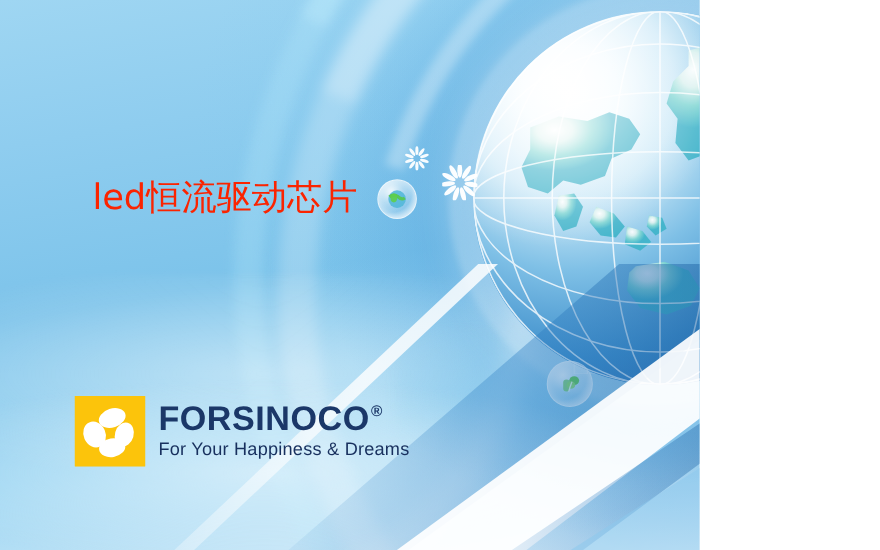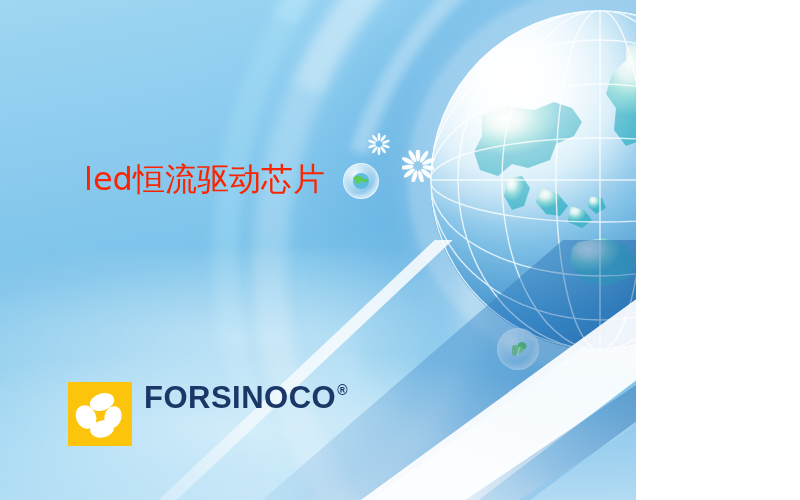--- a/index.html
+++ b/index.html
@@ -150,23 +150,23 @@
     white-space: nowrap;
     font-family: "DejaVu Sans", "Liberation Sans", sans-serif;
   }
   .headline-line.l1 { letter-spacing: 0px; }
   .headline-line.l2 { margin-top: 28px; padding-left: 14px; letter-spacing: 2px; }
 
   
   .logo-lockup {
     position: absolute;
     left: 68px;
-    top: 382px;
+    top: 360px;
     display: flex;
-    align-items: flex-start;
+    align-items: center;
     z-index: 20;
   }
   .logo-mark {
     width: 64px; height: 64px;
     background: #fcc40b;
     display: block;
     flex: 0 0 auto;
   }
   .logo-text { margin-left: 12px; }
   .logo-word {
@@ -379,16 +379,17 @@
           <ellipse cx="34" cy="47" rx="12" ry="8.5" transform="rotate(-10 34 47)"></ellipse>
           <ellipse cx="18" cy="35" rx="10" ry="12" transform="rotate(-24 18 35)"></ellipse>
         </g>
       </svg>
     </div>
     <div class="logo-text">
       <div class="logo-word">
         <span>FORSINOCO</span>
         <span class="logo-reg">®</span>
       </div>
+      <div class="logo-tag">For Your Happiness &amp; Dreams</div>
     </div>
   </div>
 
 </div>
 
 </body></html>

